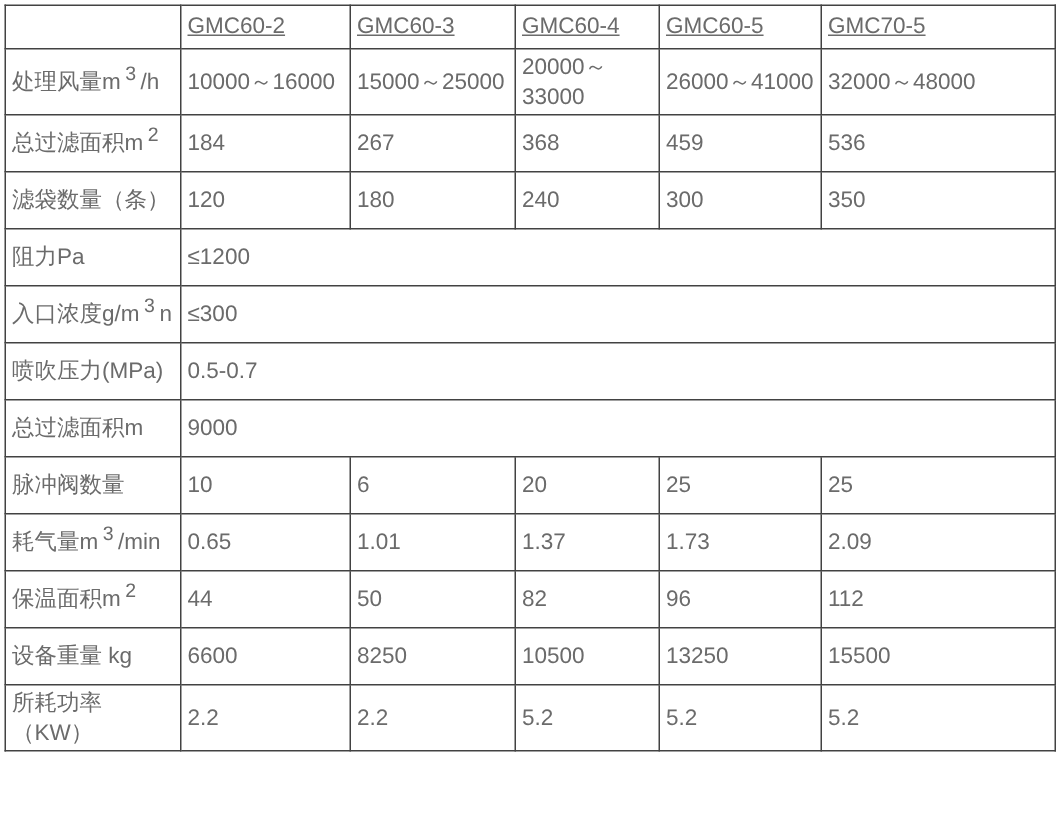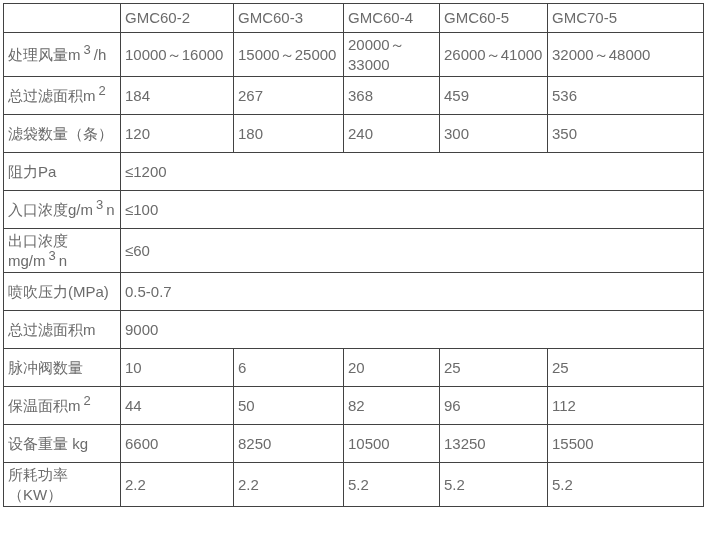--- a/index.html
+++ b/index.html
@@ -21,21 +21,21 @@
   table.spec td {
     border: 1px solid #424242;
     padding: 2px 3px 2px 4px;
     font-size: 15px;
     line-height: 1.3;
     height: 33px;
     vertical-align: middle;
     overflow: hidden;
     word-wrap: break-word;
   }
-  table.spec tr.hdr td { height: 24px; }
+  table.spec tr.hdr td { height: 24px; text-decoration: underline; }
   td.lbl sup {
     font-size: 13px;
     margin: 0 3px;
     vertical-align: super;
     line-height: 0;
   }
   
   col.c0 { width: 117px; }
   col.c1 { width: 113px; }
   col.c2 { width: 110px; }
@@ -87,41 +87,45 @@
         <td>240</td>
         <td>300</td>
         <td>350</td>
       </tr>
       <tr>
         <td class="lbl"><span>阻力Pa</span></td>
         <td colspan="5">≤1200</td>
       </tr>
       <tr>
         <td class="lbl"><span>入口浓度g/m</span><sup>3</sup><span>n</span></td>
-        <td colspan="5">≤100</td>
-      </tr>
-      <tr>
-        <td class="lbl"><span>出口浓度mg/m</span><sup>3</sup><span>n</span></td>
-        <td colspan="5">≤60</td>
+        <td colspan="5">≤300</td>
       </tr>
       <tr>
         <td class="lbl"><span>喷吹压力(MPa)</span></td>
         <td colspan="5">0.5-0.7</td>
       </tr>
       <tr>
         <td class="lbl"><span>总过滤面积m</span></td>
         <td colspan="5">9000</td>
       </tr>
       <tr>
         <td class="lbl"><span>脉冲阀数量</span></td>
         <td>10</td>
         <td>6</td>
         <td>20</td>
         <td>25</td>
         <td>25</td>
+      </tr>
+      <tr>
+        <td class="lbl"><span>耗气量m</span><sup>3</sup><span>/min</span></td>
+        <td>0.65</td>
+        <td>1.01</td>
+        <td>1.37</td>
+        <td>1.73</td>
+        <td>2.09</td>
       </tr>
       <tr>
         <td class="lbl"><span>保温面积m</span><sup>2</sup><span></span></td>
         <td>44</td>
         <td>50</td>
         <td>82</td>
         <td>96</td>
         <td>112</td>
       </tr>
       <tr>

